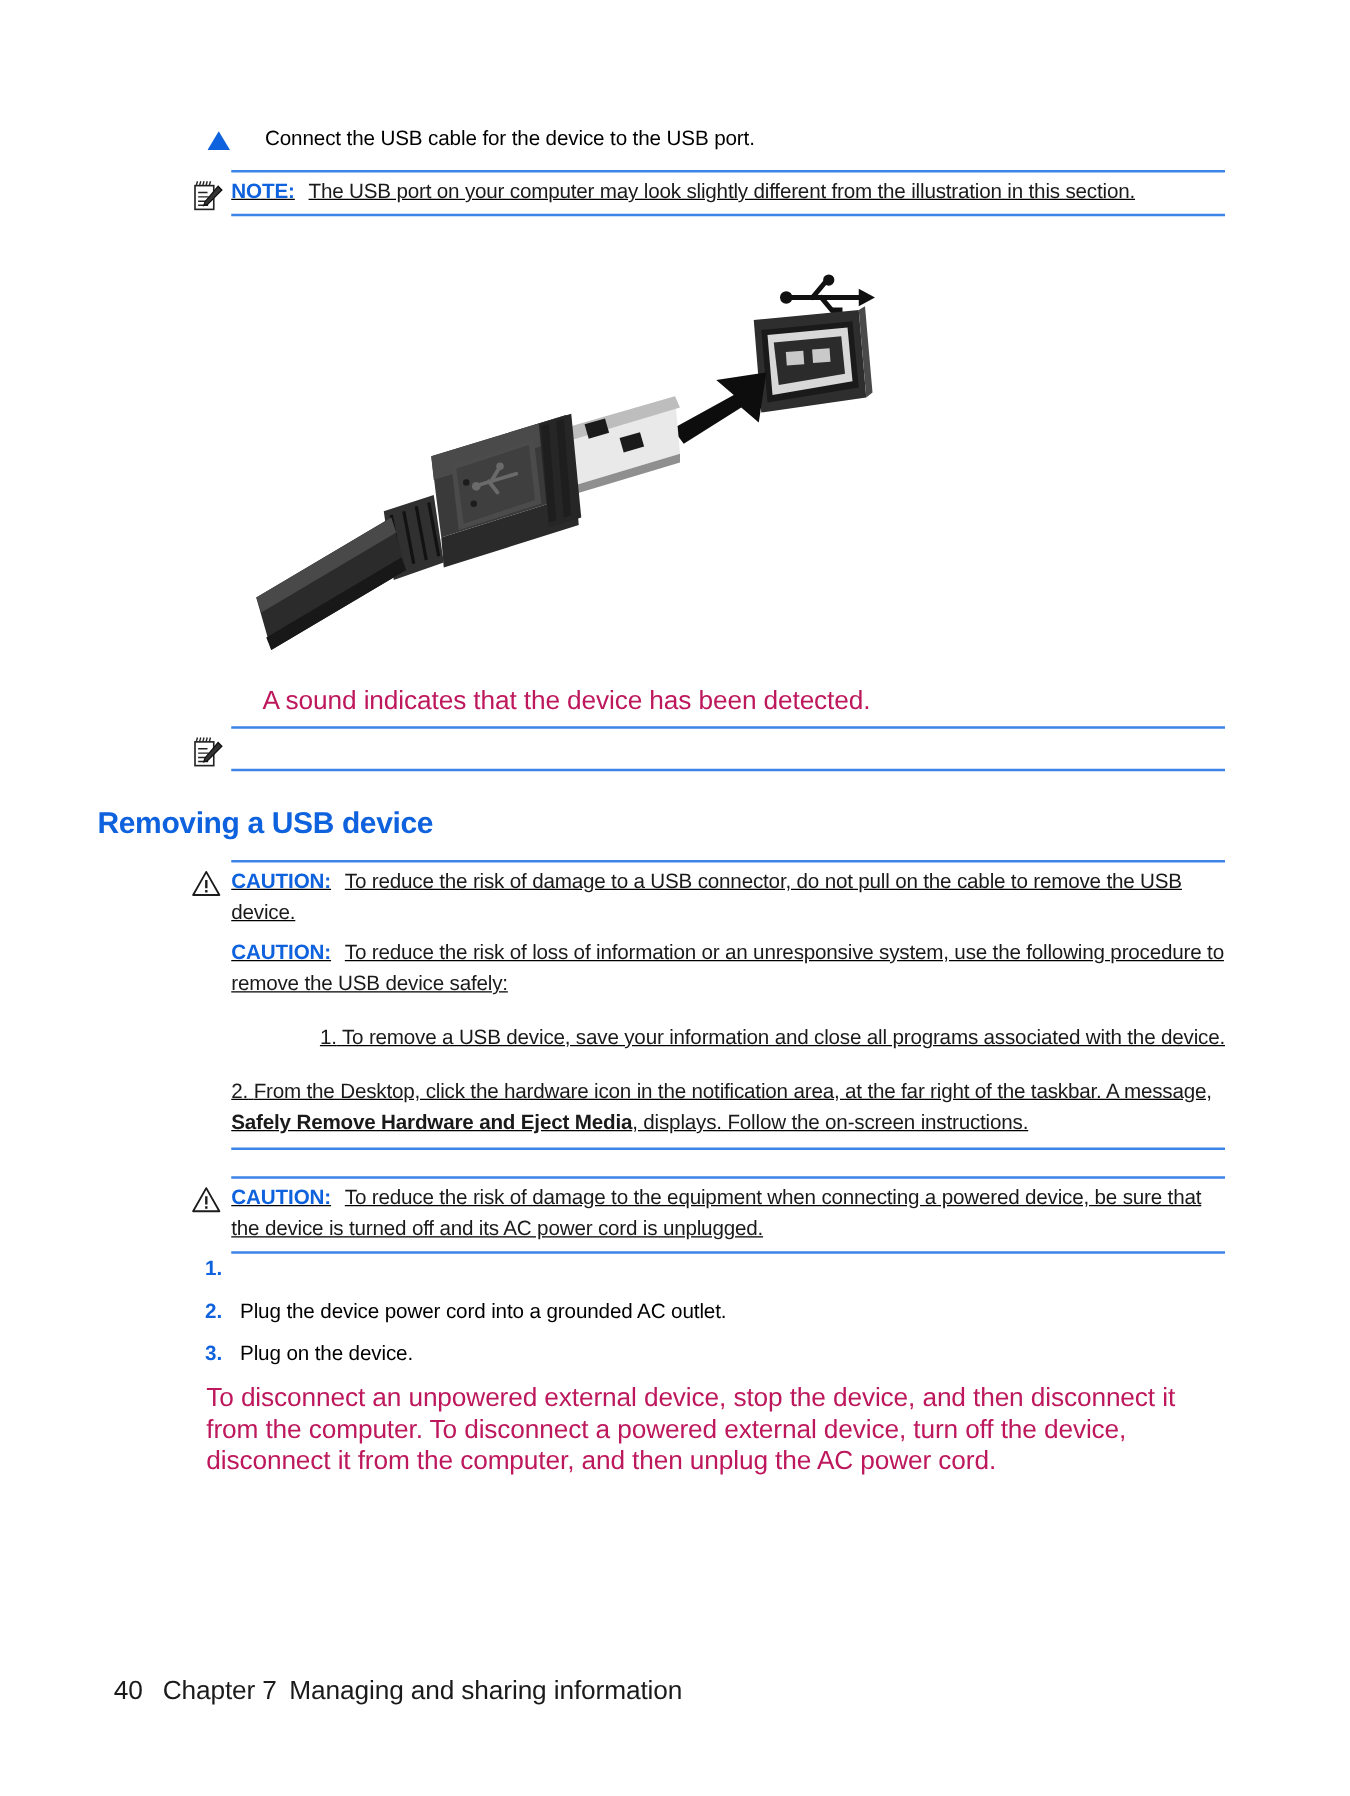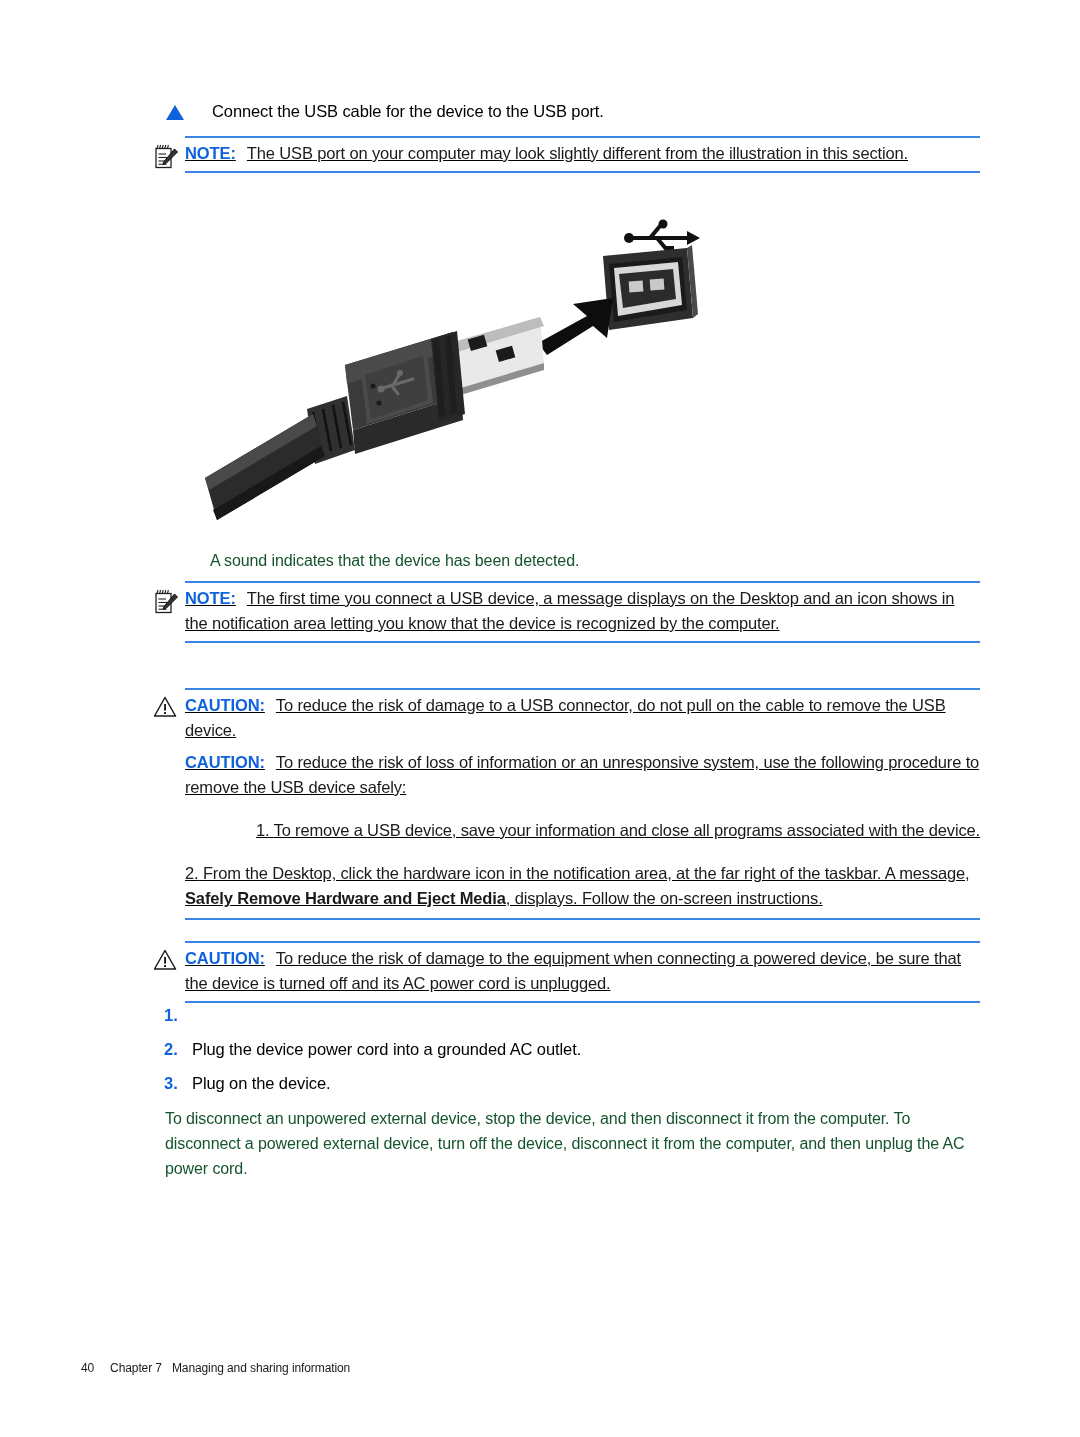--- a/index.html
+++ b/index.html
@@ -20,23 +20,23 @@
     position: absolute;
     left: 0; top: 0;
     width: 1080px;
     height: 1437px;
     padding-left: 24px;
   }
 
   
   .body-text {
     position: absolute;
-    font-size: 16px;
-    line-height: 25px;
-    color: #14532d;
+    font-size: 21px;
+    line-height: 25px;
+    color: #be185d;
     letter-spacing: -0.1px;
   }
 
   
   .bullet-step {
     position: absolute;
     left: 148px;
     width: 840px;
     display: flex;
     align-items: flex-start;
@@ -139,21 +139,21 @@
     width: 530px;
     height: 330px;
   }
   .illus svg { display: block; }
 
   
   .footer {
     position: absolute;
     left: 68px;
     bottom: 48px;
-    font-size: 12px;
+    font-size: 21px;
     color: #1a1a1a;
     letter-spacing: -0.1px;
     white-space: pre;
   }
   .footer .pnum { font-weight: normal; }
   .footer .sep { display: inline-block; width: 16px; }
   .footer .sep2 { display: inline-block; width: 10px; }
 
   .b { font-weight: bold; }
 </style>
@@ -285,27 +285,25 @@
           <g stroke="#222222" stroke-width="1.1">
             <line x1="4" y1="5.5" x2="5" y2="2"></line>
             <line x1="6.6" y1="5.5" x2="7.6" y2="2"></line>
             <line x1="9.2" y1="5.5" x2="10.2" y2="2"></line>
             <line x1="11.8" y1="5.5" x2="12.8" y2="2"></line>
             <line x1="14.4" y1="5.5" x2="15.4" y2="2"></line>
           </g>
           <polygon points="21.5,6 24.5,9 13,20.5 10,21.5 11,18.5" fill="#333333" stroke="#111111" stroke-width="1"></polygon>
         </svg>
       </span>
-      <div class="admon-body">
-        <span class="admon-label">NOTE:</span><span class="gap-after-label"></span><span>The first time you connect a USB device, a message displays on the Desktop and an icon shows in the notification area letting you know that the device is recognized by the computer.</span>
-      </div>
     </div>
     <div class="rule bottom"></div>
   </div>
 
+  <div class="heading2" style="top:645px;">Removing a USB device</div>
 
   <div class="admon" style="top:688px;">
     <div class="rule"></div>
     <div class="inner">
       <span class="admon-icon">
         <svg width="24" height="24" viewBox="0 0 24 24">
           <polygon points="12,2.5 22.5,21 1.5,21" fill="none" stroke="#1c1c1c" stroke-width="1.5" stroke-linejoin="round"></polygon>
           <rect x="11.1" y="9" width="1.9" height="6.6" fill="#1c1c1c"></rect>
           <rect x="11.1" y="17" width="1.9" height="2" fill="#1c1c1c"></rect>
         </svg>

